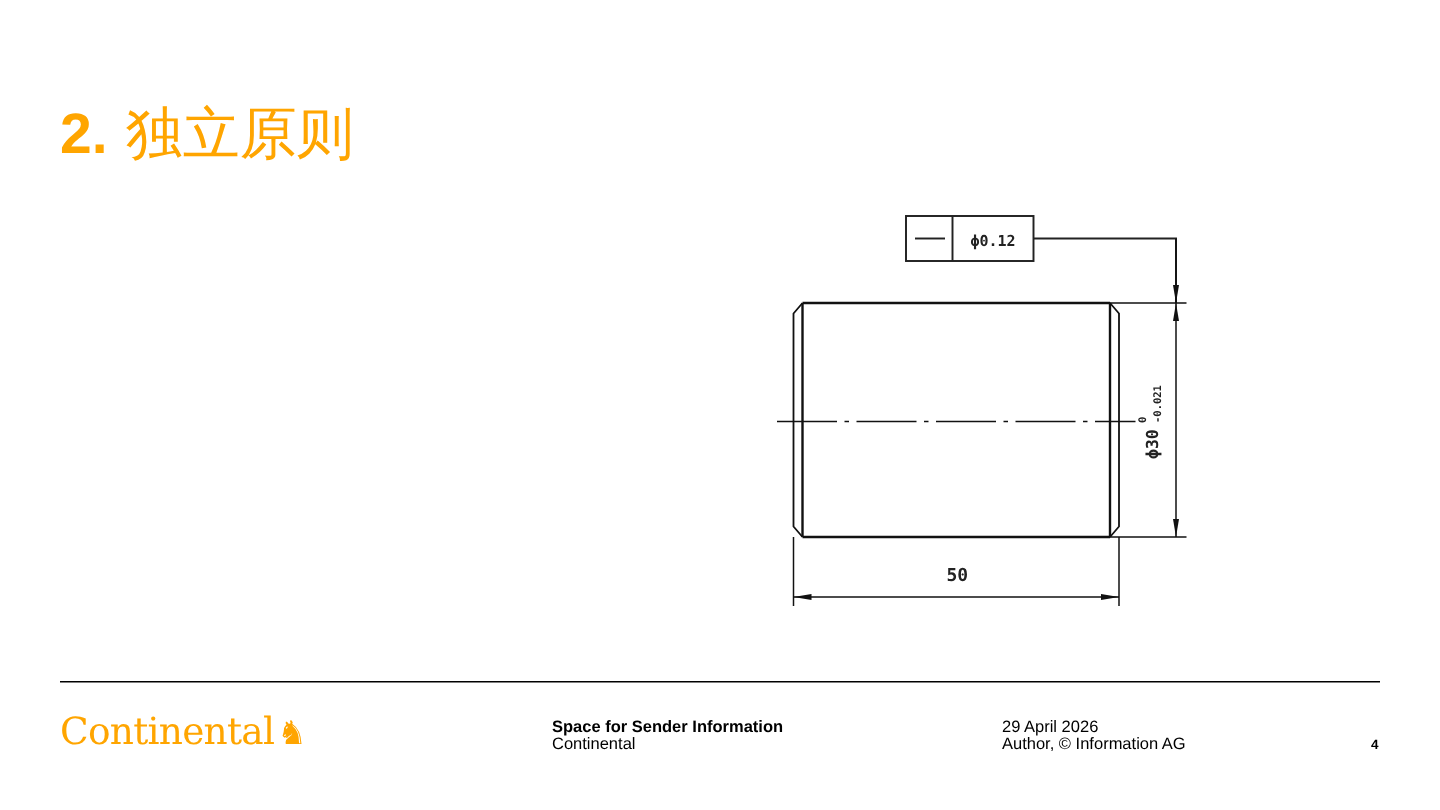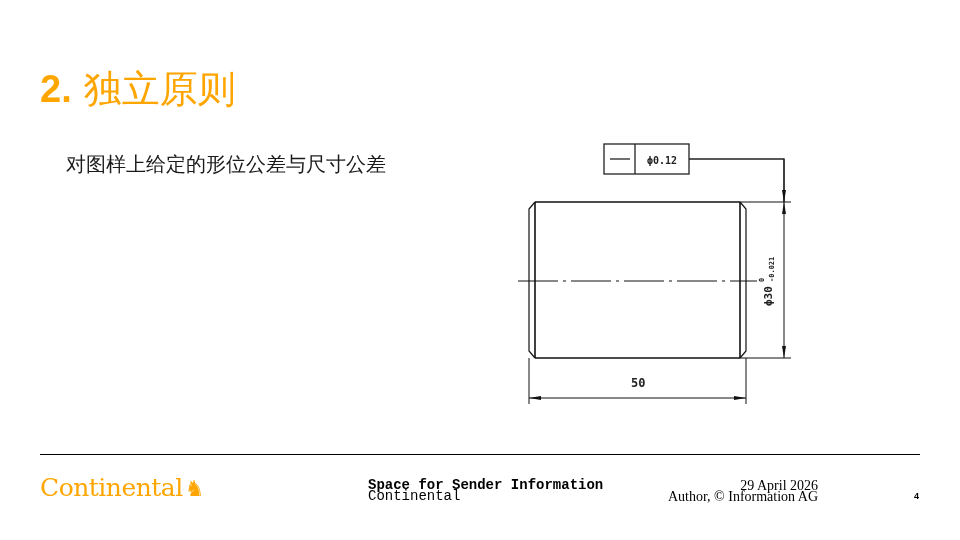--- a/index.html
+++ b/index.html
@@ -23,39 +23,38 @@
   .footer-rule {
     position: absolute; left: 40px; top: 454px; width: 880px; height: 0;
     border-top: 1.5px solid #000;
   }
   .logo {
     position: absolute; left: 40px; top: 470px; height: 36px;
     font-family: "DejaVu Serif", serif; font-weight: normal; font-size: 25px;
     color: #ffa500; letter-spacing: -0.5px; line-height: 36px; white-space: nowrap;
   }
   .logo .horse { font-size: 22px; margin-left: 2px; }
-  .sender { position: absolute; left: 368px; top: 480px; font-size: 14px; line-height: 11px;
-    font-family: Liberation Mono, monospace; color: #000; }
+  .sender { position: absolute; left: 368px; top: 480px; font-size: 11px; line-height: 11px;
+    font-family: Liberation Sans, sans-serif; color: #000; }
   .sender .bold { font-weight: bold; }
-  .meta { position: absolute; left: 668px; top: 480px; font-size: 14px; line-height: 11px;
-    font-family: Liberation Serif, serif; color: #000; text-align: right; }
+  .meta { position: absolute; left: 668px; top: 480px; font-size: 11px; line-height: 11px;
+    font-family: Liberation Sans, sans-serif; color: #000; }
   .page-num { position: absolute; left: 914px; top: 491px; font-size: 9px; font-weight: bold;
     font-family: "Liberation Sans", sans-serif; color: #000; }
   svg text { font-family: "DejaVu Sans Mono", monospace; }
 </style>
 </head>
 <body>
 
 <div class="title">
   <span class="num">2.</span>
   <span>独立原则</span>
 </div>
 
 <div class="body-text">
-  <div>对图样上给定的形位公差与尺寸公差</div>
 </div>
 
 <svg class="drawing" viewBox="0 0 960 540" xmlns="http://www.w3.org/2000/svg">
 
   <g stroke="#222" stroke-width="1.3" fill="none">
     <rect x="604" y="144" width="85" height="30"></rect>
     <line x1="635" y1="144" x2="635" y2="174"></line>
     <line x1="610" y1="159" x2="630" y2="159"></line>
 
     <polyline points="689,159 784,159 784,202"></polyline>

